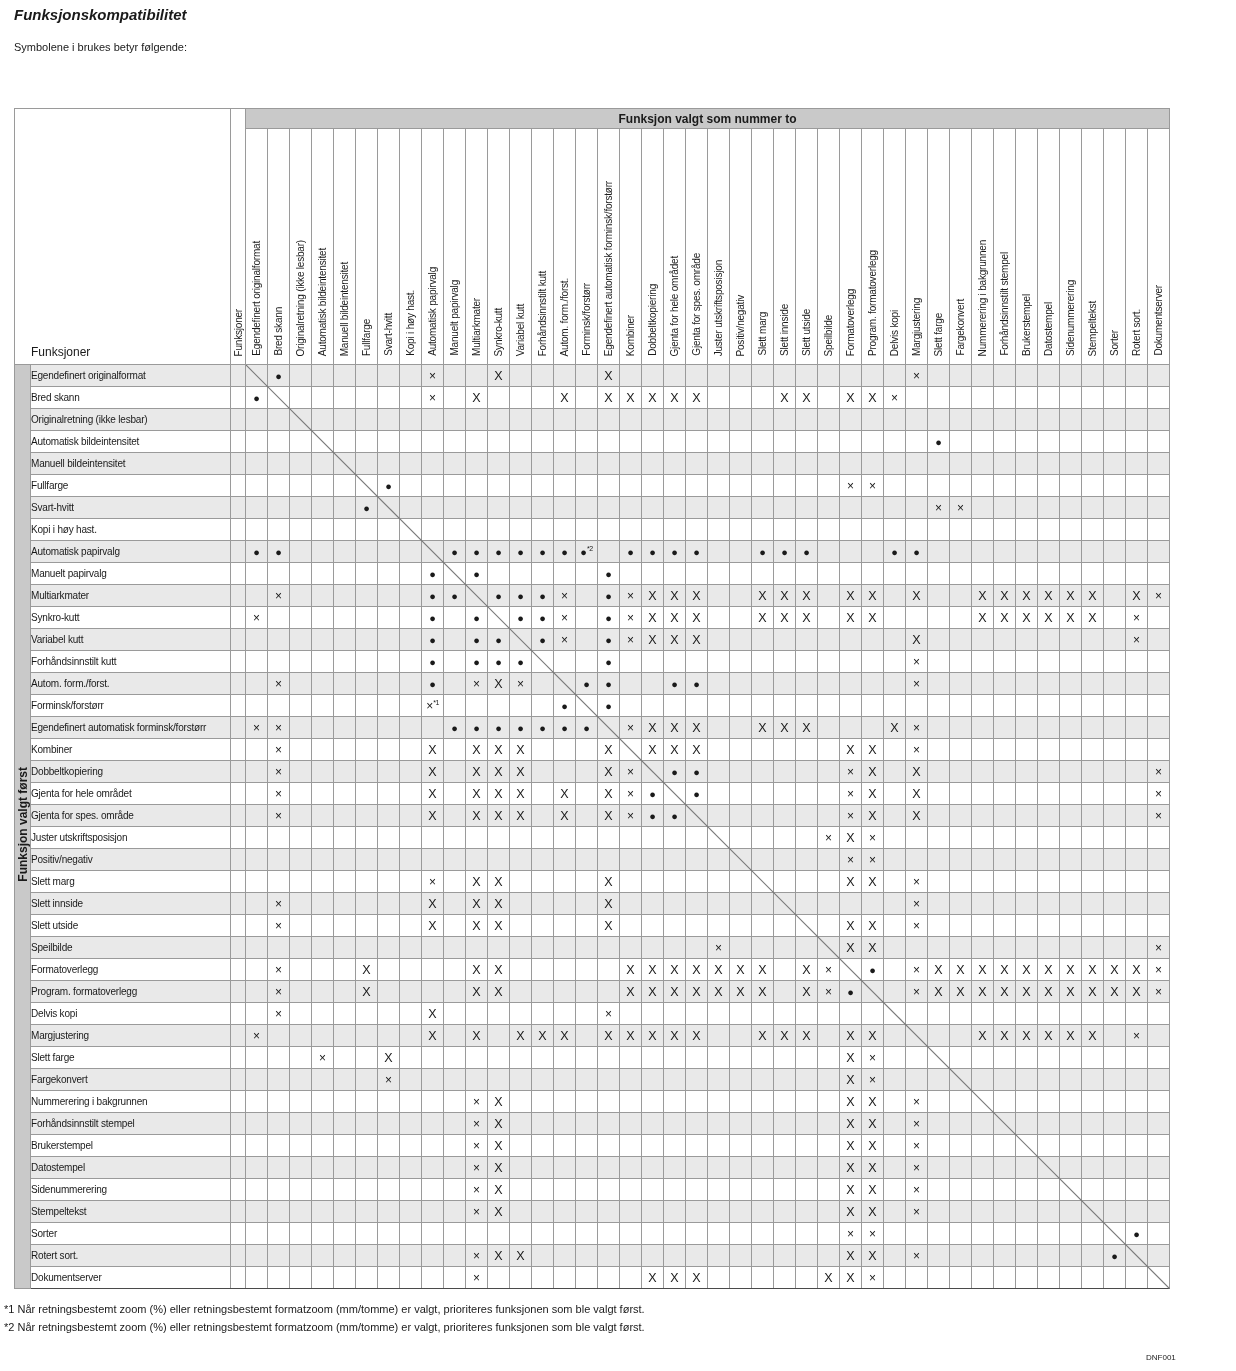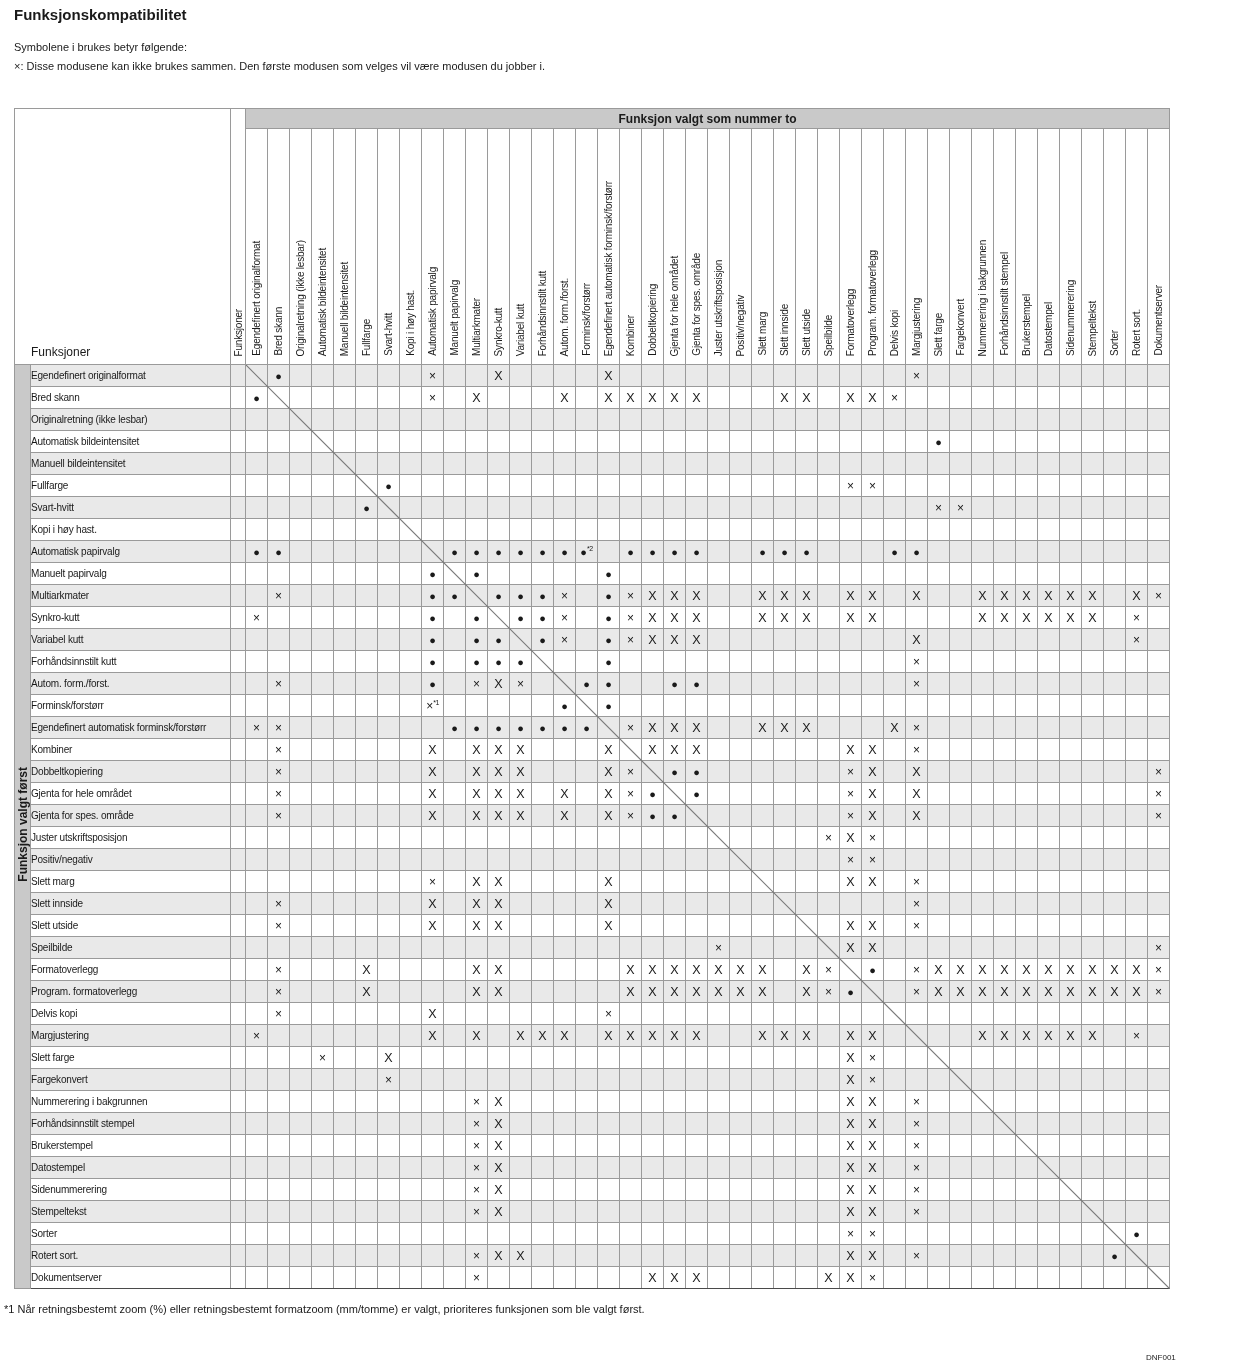--- a/index.html
+++ b/index.html
@@ -1,21 +1,21 @@
 <!DOCTYPE html>
 <html><head>
 <meta charset="utf-8">
 <style>
   * { box-sizing: border-box; margin: 0; padding: 0; }
   html,body { background:#ffffff; }
   body {
     width:1236px; height:1371px; position:relative;
     font-family:"Liberation Sans", sans-serif; color:#1a1a1a;
   }
-  .page-title { position:absolute; left:14px; top:6px; font-size:15px; font-weight:bold; }
+  .page-title { position:absolute; left:14px; top:6px; font-size:15px; font-weight:bold;font-style:italic; }
   .legend { position:absolute; left:14px; top:38px; font-size:11px; line-height:19px; }
   .matrix-wrap { position:absolute; left:14px; top:108px; }
 
   table.matrix { border-collapse:collapse; table-layout:fixed; }
   table.matrix td { border:1px solid #9a9a9a; padding:0; overflow:visible; }
   td.banner {
     height:20px; background:#c9c9c9; text-align:center;
     font-weight:bold; font-size:12px; border:1px solid #4a4a4a;
   }
   td.corner { position:relative; background:#fff; border:1px solid #4a4a4a; border-right:1px solid #9a9a9a; }
@@ -44,21 +44,20 @@
   .footnotes { position:absolute; left:4px; top:1300px; font-size:11px; line-height:18px; }
   .figid { position:absolute; left:1146px; top:1353px; font-size:8px; color:#222; }
 </style>
 </head>
 <body>
 
 <div class="page-title">Funksjonskompatibilitet</div>
 
 <div class="legend">
   <div>Symbolene i brukes betyr følgende:</div>
-  <div>×: Disse modusene kan ikke brukes sammen. Den første modusen som velges vil være modusen du jobber i.</div>
 </div>
 
 <div class="matrix-wrap">
   <table class="matrix">
     <colgroup id="matrix-cols">
         <col style="width: 16px;">
         <col style="width: 200px;">
         <col style="width: 15px;">
         <col style="width: 22px;">
         <col style="width: 22px;">
@@ -2090,15 +2089,16 @@
         </tr>
       </tbody>
   </table>
   <svg class="diag" id="diag-svg" width="924" height="924" style="left: 231.5px; top: 256.5px;">
     <line id="diag-line" stroke="#7a7a7a" stroke-width="1.2" x1="0" y1="0" x2="924" y2="924"></line>
   </svg>
 </div>
 
 <div class="footnotes">
   <div>*1 Når retningsbestemt zoom (%) eller retningsbestemt formatzoom (mm/tomme) er valgt, prioriteres funksjonen som ble valgt først.</div>
+  <div>*2 Når retningsbestemt zoom (%) eller retningsbestemt formatzoom (mm/tomme) er valgt, prioriteres funksjonen som ble valgt først.</div>
 </div>
 
 <div class="figid">DNF001</div>
 
 </body></html>

